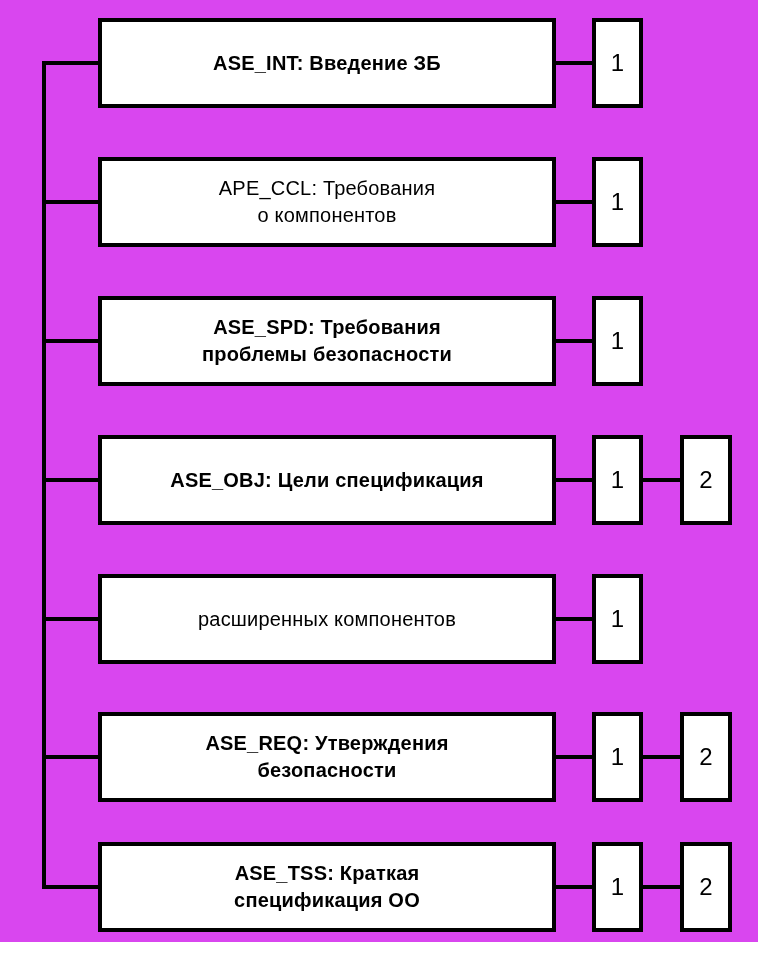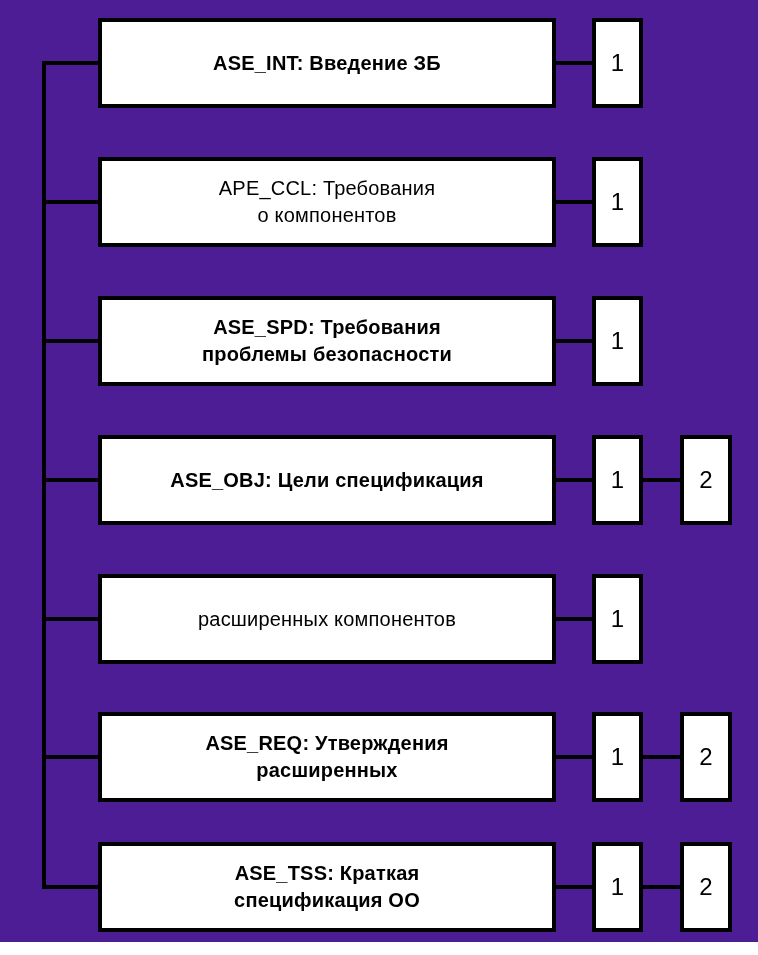--- a/index.html
+++ b/index.html
@@ -4,21 +4,21 @@
 <style>
   html, body {
     margin: 0;
     padding: 0;
     background: #ffffff;
   }
   .canvas {
     position: relative;
     width: 758px;
     height: 942px;
-    background: #4c1d95;
+    background: #d946ef;
     font-family: "Liberation Sans", sans-serif;
     color: #000000;
     overflow: hidden;
   }
   .trunk {
     position: absolute;
     left: 42px;
     top: 61px;
     width: 4px;
     height: 828px;
@@ -155,21 +155,21 @@
     <div class="num-box box-1">
       <span>1</span>
     </div>
   </div>
 
   <div class="row" style="top:712px">
     <div class="h-line left-conn"></div>
     <div class="main-box">
       <div class="label">
         <div>ASE_REQ: Утверждения</div>
-        <div>расширенных</div>
+        <div>безопасности</div>
       </div>
     </div>
     <div class="h-line conn-a"></div>
     <div class="num-box box-1">
       <span>1</span>
     </div>
     <div class="h-line conn-b"></div>
     <div class="num-box box-2">
       <span>2</span>
     </div>

